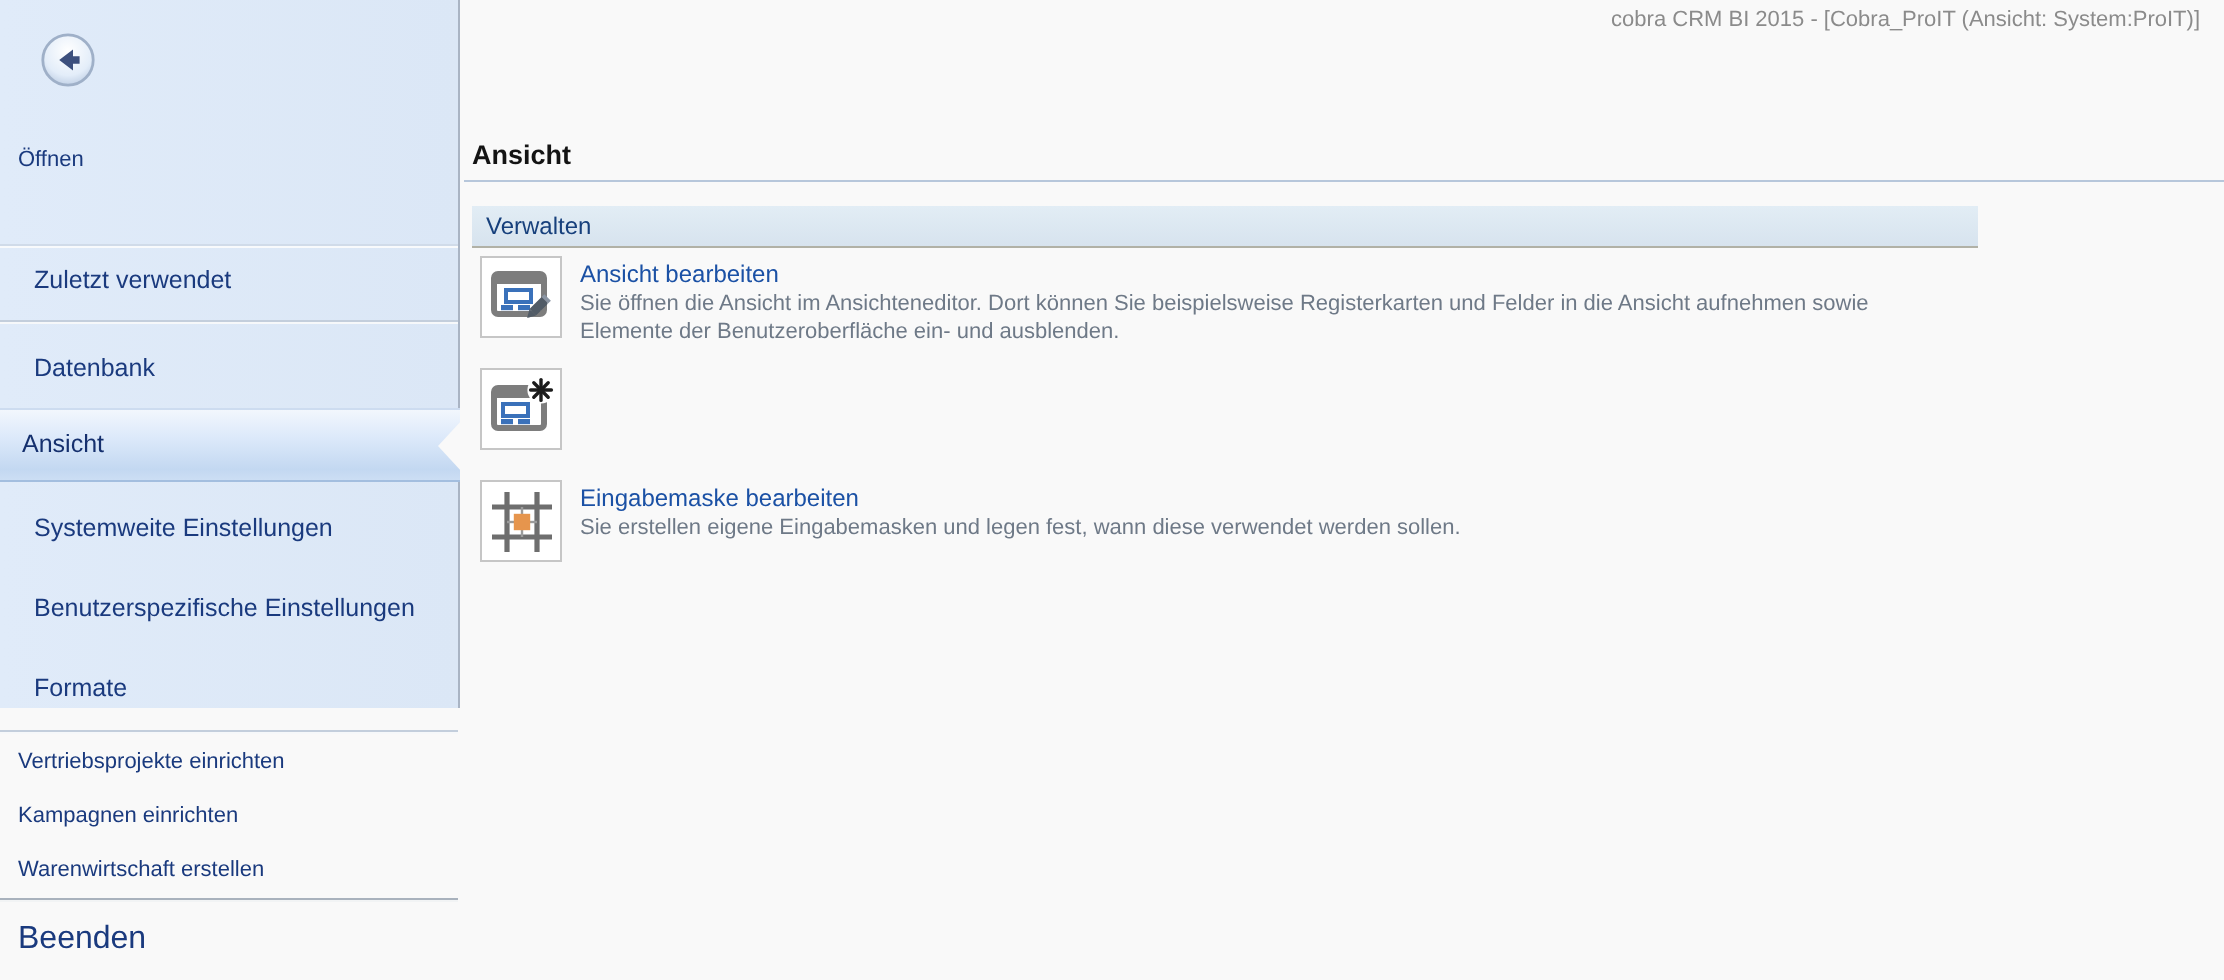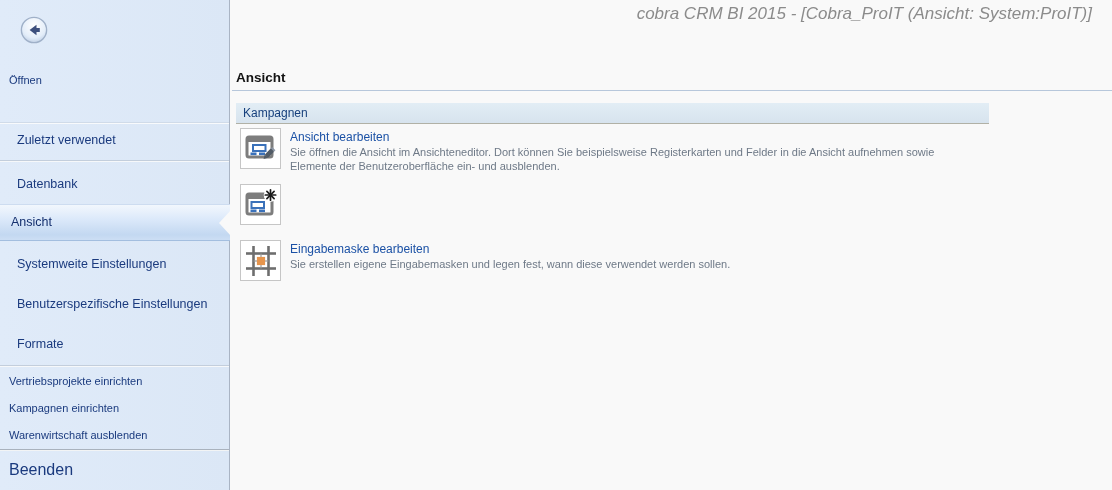--- a/index.html
+++ b/index.html
@@ -4,26 +4,26 @@
 <style>
   html,body{margin:0;padding:0;}
   body{
     width:1112px;height:490px;position:relative;overflow:hidden;
     background:#f9f9f9;
     font-family:"Liberation Sans", sans-serif;
     -webkit-font-smoothing:antialiased;
   }
   
   .titlebar-text{
-    position:absolute;top:4px;right:20px;
-    font-size:17px;color:#8b8b8b;white-space:nowrap;font-style:italic;
+    position:absolute;top:4px;right:12px;
+    font-size:11px;color:#8b8b8b;white-space:nowrap;
   }
   
   .sidebar{
-    position:absolute;left:0;top:0;width:230px;height:490px;
+    position:absolute;left:0;top:0;width:230px;height:354px;
     background:linear-gradient(90deg,#e0ebf9 0%,#dbe7f6 100%);
     border-right:1px solid #a9b4c4;
     box-sizing:border-box;
   }
   .back-btn{
     position:absolute;left:19px;top:15px;width:30px;height:30px;cursor:pointer;
   }
   .nav-item{
     position:absolute;left:0;width:100%;box-sizing:border-box;
     color:#1a3a7e;cursor:pointer;white-space:nowrap;
@@ -117,32 +117,32 @@
   </div>
 
   <div class="nav-item large" style="top:257px">Systemweite Einstellungen</div>
   <div class="nav-item large" style="top:297px">Benutzerspezifische Einstellungen</div>
   <div class="nav-item large" style="top:337px">Formate</div>
 
   <div class="sep" style="top:365px"></div>
 
   <div class="nav-item small" style="top:402px">Kampagnen einrichten</div>
   <div class="nav-item small" style="top:375px">Vertriebsprojekte einrichten</div>
-  <div class="nav-item small" style="top:429px">Warenwirtschaft ausblenden</div>
+  <div class="nav-item small" style="top:429px">Warenwirtschaft erstellen</div>
 
   <div class="sep dark" style="top:449px"></div>
 
   <div class="nav-item small" style="top:461px;font-size:16px">Beenden</div>
 </div>
 
 <div class="page-heading">Ansicht</div>
 <div class="heading-rule"></div>
 
 <div class="section-bar">
-  <div class="label">Kampagnen</div>
+  <div class="label">Verwalten</div>
 </div>
 
 <div class="task" style="top:128px">
   <div class="task-icon">
     <svg width="36" height="36" viewBox="0 0 36 36">
       <rect x="4" y="6" width="25" height="20" rx="2" fill="#ffffff" stroke="#7d7d7d" stroke-width="3"></rect>
       <path d="M4 8 a2 2 0 0 1 2 -2 h21 a2 2 0 0 1 2 2 v3 H4 Z" fill="#7d7d7d"></path>
       <rect x="10" y="14" width="12.5" height="6" fill="none" stroke="#3a71ba" stroke-width="2"></rect>
       <rect x="7.5" y="21.5" width="6" height="2.6" fill="#3a71ba"></rect>
       <rect x="16" y="21.5" width="6" height="2.6" fill="#3a71ba"></rect>

